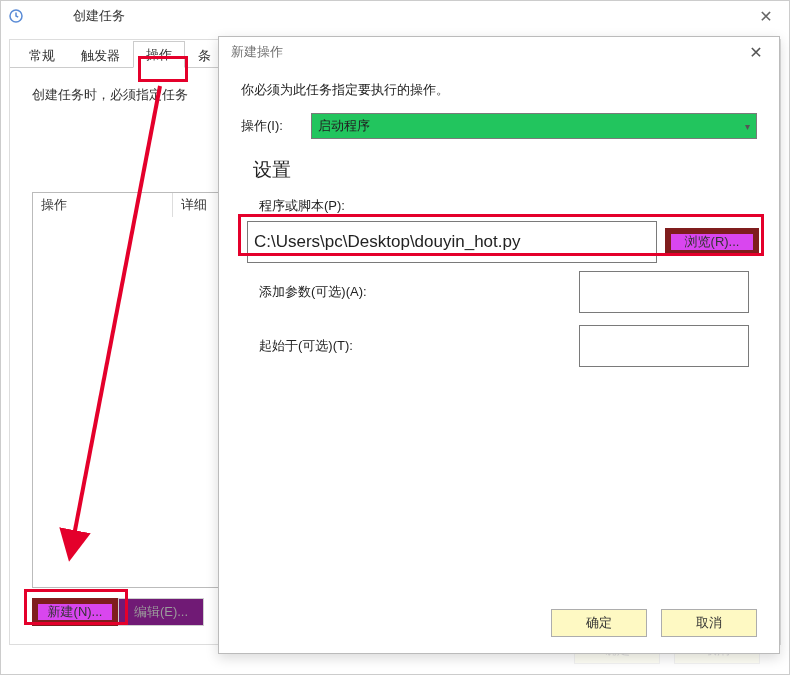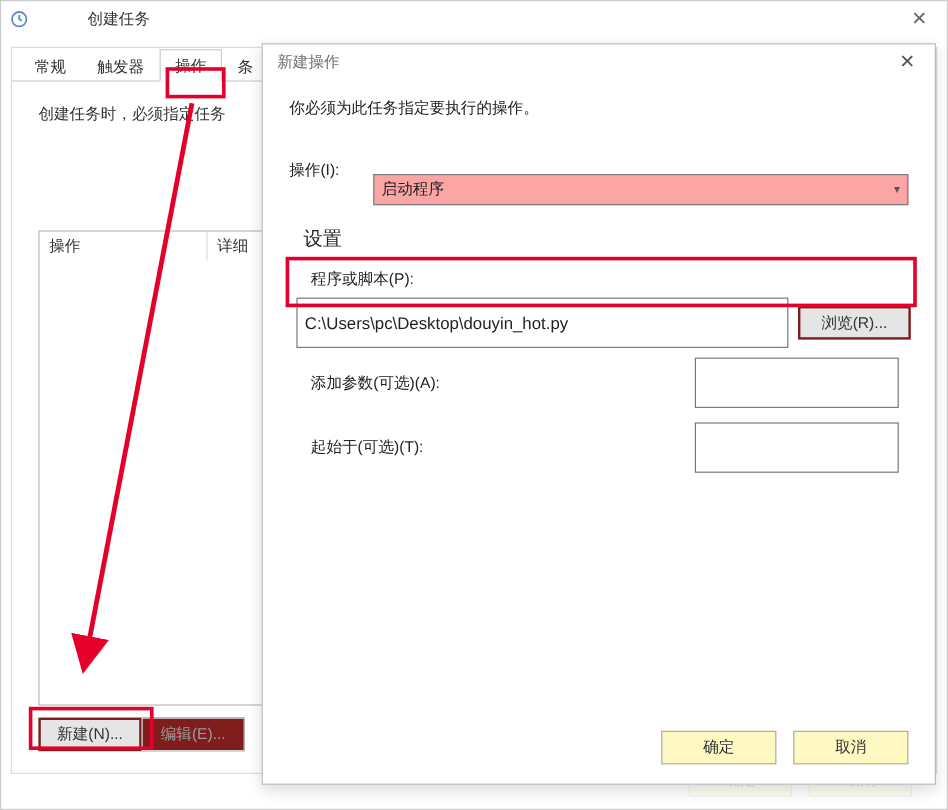--- a/index.html
+++ b/index.html
@@ -98,27 +98,27 @@
     .win-btn {
       min-width: 86px; height: 28px;
       font-size: 13px;
       background: #fef9c3;
       border: 1px solid #adadad;
       color: #333;
       display: inline-flex; align-items: center; justify-content: center;
       cursor: default;
     }
     .win-btn.focused {
-      border: 2px solid #7f1d1d;
-      background: #e5e5e5;
+      border: 6px solid #7f1d1d;
+      background: #d946ef;
     }
     .win-btn.disabled {
       color: #9b9b9b;
       border-color: #cfcfcf;
-      background: #7f1d1d;
+      background: #701a75;
     }
 
     
     .back-footer {
       position: absolute;
       right: 30px; top: 636px;
       display: flex; gap: 14px;
     }
 
     
@@ -146,42 +146,42 @@
       display: flex; align-items: center;
       padding: 4px 22px;
       font-size: 13px; color: #222;
     }
     .form-row label { width: 70px; }
     .select {
       flex: 1; height: 26px;
       border: 1px solid #7a7a7a;
       padding: 2px 6px;
       font-size: 13px;
-      background: #fca5a5;
-      display: flex; align-items: center; justify-content: space-between; margin-top: 32px;
+      background: #22c55e;
+      display: flex; align-items: center; justify-content: space-between;
     }
     .chev { color:#555; font-size: 10px; }
 
     .settings-label {
-      font-size: 16px; color: #222;
+      font-size: 19px; color: #222;
       padding: 14px 22px 6px 34px;
     }
     .sub-label {
       font-size: 13px; color: #222;
       padding: 8px 22px 4px 40px;
     }
     .script-row {
       display: flex; align-items: center; gap: 8px;
       padding: 2px 20px 2px 28px;
     }
     .txt {
       height: 28px;
       border: 1px solid #7a7a7a;
       padding: 20px 6px;
-      font-size: 14px;
+      font-size: 17px;
       background: #fff;
       display: flex; align-items: center;
       color: #222;
     }
     .script-row .txt { flex: 1; }
 
     .small-row {
       display: flex; align-items: center;
       padding: 6px 30px 6px 40px;
       font-size: 13px; color: #222;

